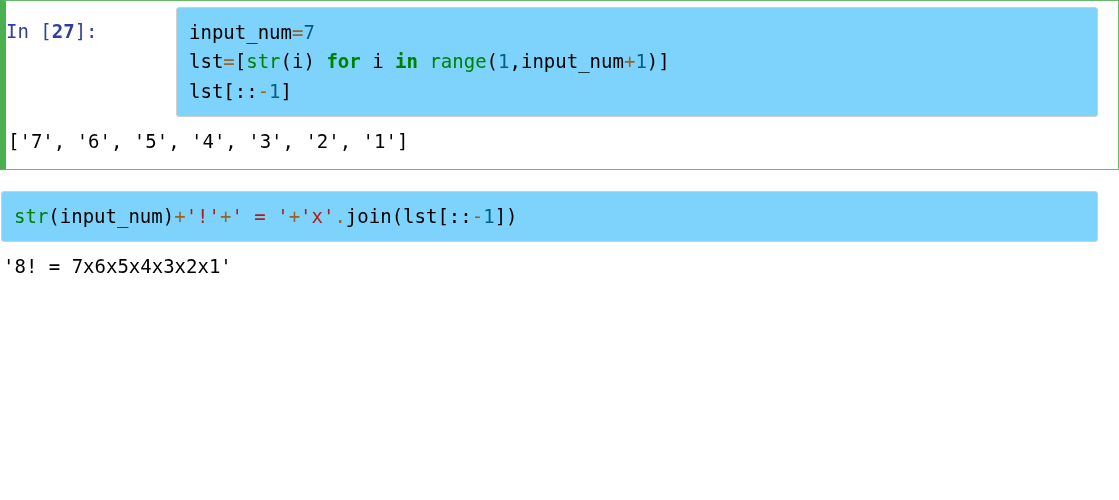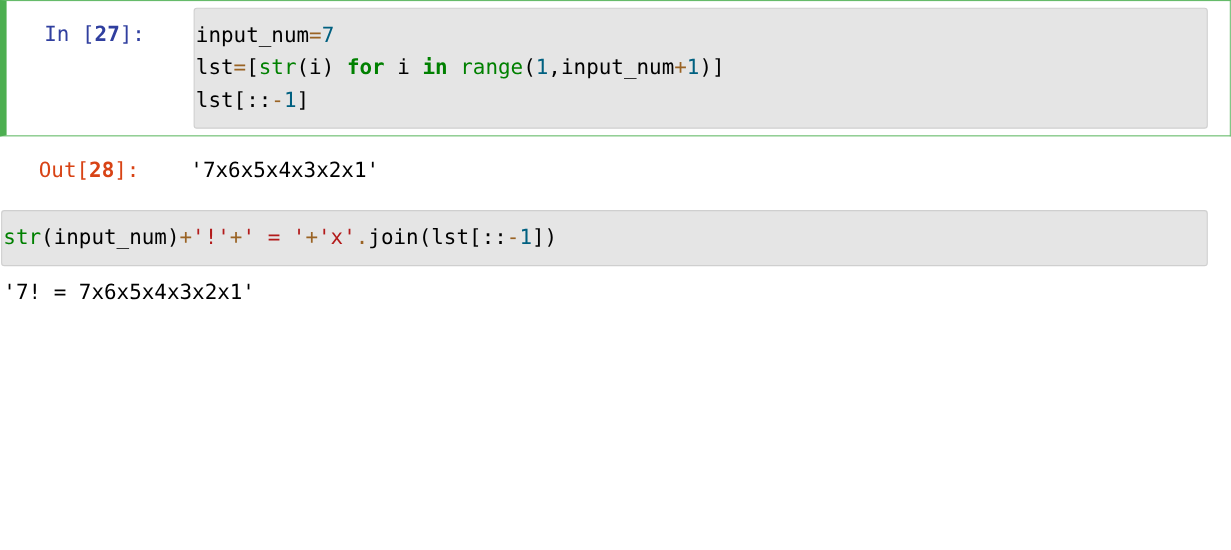--- a/index.html
+++ b/index.html
@@ -1,24 +1,24 @@
 <!DOCTYPE html>
 <html><head>
 <meta charset="utf-8">
 <style>
   html,body{margin:0;padding:0;background:#fff;font-family:Menlo,Consolas,"DejaVu Sans Mono",monospace;font-size:19px;line-height:1.55;color:#000}
   .notebook{width:1119px}
   .cell{border:1px solid transparent;padding:6px 0}
   .cell.selected{border:1px solid #66bb6a;border-left:6px solid #4caf50}
   .row{display:flex;align-items:flex-start}
-  .prompt{flex:0 0 160px;text-align:center;padding:10px 10px 0 0;user-select:none;white-space:nowrap}
+  .prompt{flex:0 0 160px;text-align:left;padding:10px 10px 0 0;user-select:none;white-space:nowrap}
   .prompt-in{color:#303f9f}
   .prompt-out{color:#d84315}
   .prompt .num{font-weight:bold;color:inherit}
-  .input-area{flex:1;background:#e5e5e5;border:1px solid #cfcfcf;border-radius:3px;padding:10px 1px;margin-right:20px;overflow:auto}
+  .input-area{flex:1;background:#7dd3fc;border:1px solid #cfcfcf;border-radius:3px;padding:10px 12px;margin-right:20px;overflow:auto}
   .code{white-space:pre;font-family:inherit;display:block}
   .output-area{flex:1;padding:10px 12px 6px 2px;white-space:pre;font-family:inherit}
   
   .t-kw{color:#008000;font-weight:bold}
   .t-builtin{color:#008000}
   .t-op{color:#9a6324}
   .t-punc{color:#000}
   .t-num{color:#006080}
   .t-var{color:#000}
   .t-str{color:#b31b1b}
@@ -31,34 +31,31 @@
   <div class="cell selected">
     <div class="row">
       <div class="prompt prompt-in"><span>In [</span><span class="num">27</span><span>]:</span></div>
       <div class="input-area">
         <span class="code"><span class="t-var">input_num</span><span class="t-op">=</span><span class="t-num">7</span>
 <span class="t-var">lst</span><span class="t-op">=</span><span class="t-punc">[</span><span class="t-builtin">str</span><span class="t-punc">(</span><span class="t-var">i</span><span class="t-punc">)</span><span> </span><span class="t-kw">for</span><span> </span><span class="t-var">i</span><span> </span><span class="t-kw">in</span><span> </span><span class="t-builtin">range</span><span class="t-punc">(</span><span class="t-num">1</span><span class="t-punc">,</span><span class="t-var">input_num</span><span class="t-op">+</span><span class="t-num">1</span><span class="t-punc">)</span><span class="t-punc">]</span>
 <span class="t-var">lst</span><span class="t-punc">[::</span><span class="t-op">-</span><span class="t-num">1</span><span class="t-punc">]</span></span>
       </div>
     </div>
     <div class="row">
+      <div class="output-area">['7', '6', '5', '4', '3', '2', '1']</div>
     </div>
   </div>
 
   <div class="cell">
-    <div class="row">
-      <div class="prompt prompt-out"><span>Out[</span><span class="num">28</span><span>]:</span></div>
-      <div class="output-area">'7x6x5x4x3x2x1'</div>
-    </div>
   </div>
 
   <div class="cell">
     <div class="row">
       <div class="input-area">
         <span class="code"><span class="t-builtin">str</span><span class="t-punc">(</span><span class="t-var">input_num</span><span class="t-punc">)</span><span class="t-op">+</span><span class="t-str">'!'</span><span class="t-op">+</span><span class="t-str">' = '</span><span class="t-op">+</span><span class="t-str">'x'</span><span class="t-op">.</span><span class="t-var">join</span><span class="t-punc">(</span><span class="t-var">lst</span><span class="t-punc">[::</span><span class="t-op">-</span><span class="t-num">1</span><span class="t-punc">]</span><span class="t-punc">)</span></span>
       </div>
     </div>
     <div class="row">
-      <div class="output-area">'7! = 7x6x5x4x3x2x1'</div>
+      <div class="output-area">'8! = 7x6x5x4x3x2x1'</div>
     </div>
   </div>
 
 </div>
 
 </body></html>

